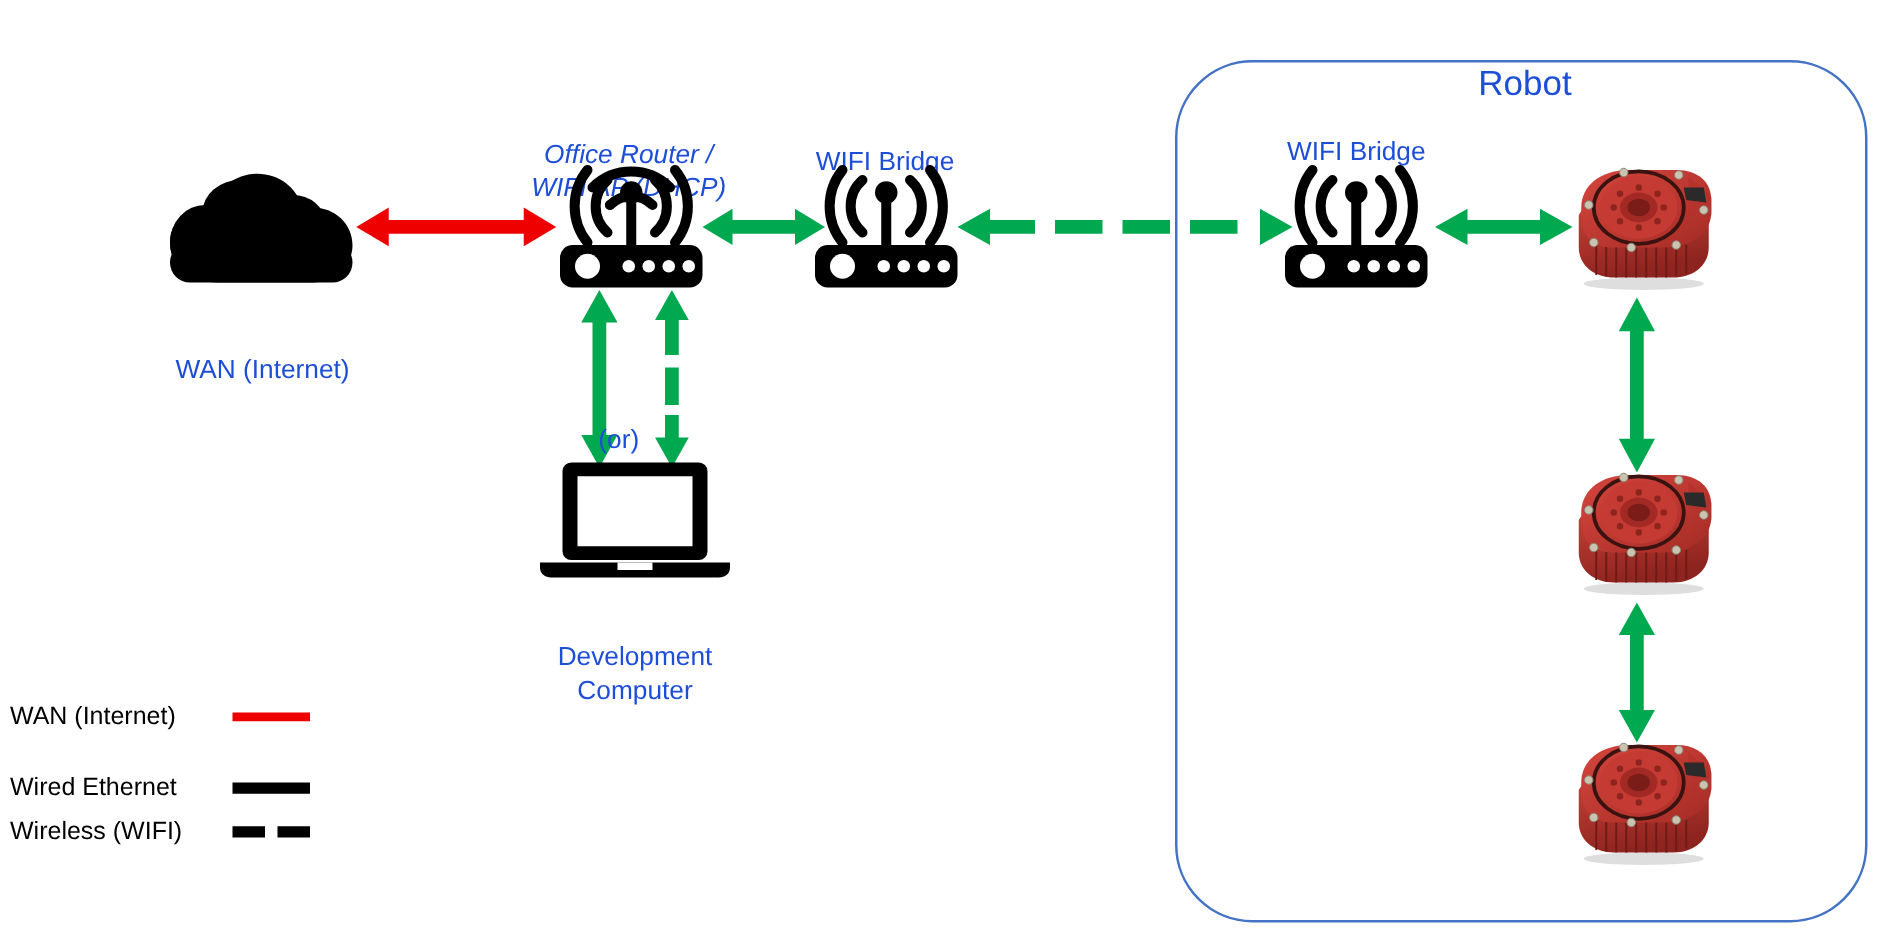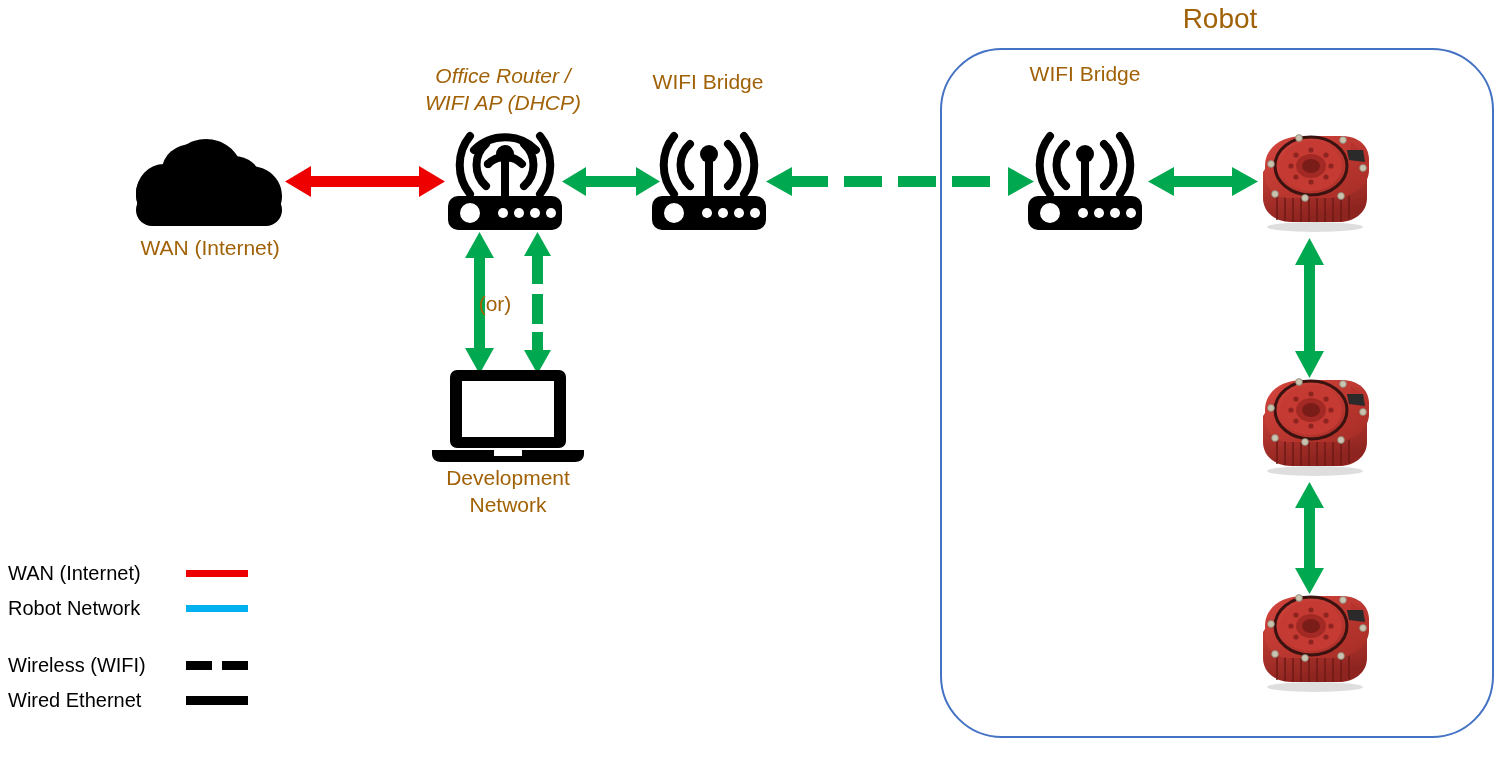--- a/index.html
+++ b/index.html
@@ -1,19 +1,19 @@
 <!DOCTYPE html>
 <html><head>
 <meta charset="utf-8">
 <style>
   html,body{margin:0;padding:0;background:#ffffff;}
   body{width:1504px;height:761px;position:relative;overflow:hidden;
        font-family:"Liberation Sans","DejaVu Sans",sans-serif;color:#000;}
   .stage{position:absolute;left:0;top:0;width:1504px;height:761px;}
-  .lbl{position:absolute;font-size:21px;line-height:27px;color:#a16207;text-align:center;white-space:pre-line;}
+  .lbl{position:absolute;font-size:21px;line-height:27px;color:#1d4ed8;text-align:center;white-space:pre-line;margin-top:48px;}
   .lbl.big{font-size:28px;line-height:34px;}
   .node{position:absolute;}
   svg{display:block;overflow:visible;}
   .legend{position:absolute;left:8px;top:556px;width:260px;}
   .legend-row{display:flex;align-items:center;height:35px;}
   .legend-label{font-size:20px;width:168px;text-align:left;white-space:nowrap;}
   .legend-swatch{width:62px;height:7px;margin-left:10px;}
   .legend-gap{height:22px;}
   .legend-dashes{width:62px;height:9px;margin-left:10px;display:flex;justify-content:space-between;}
   .legend-dashes i{display:block;width:26px;height:9px;background:#000;}
@@ -164,21 +164,21 @@
 
   <div class="node" style="left:432px;top:370px;">
     <svg width="152" height="92" viewBox="0 0 152 92">
       <rect x="18" y="0" width="116" height="78" rx="7" fill="#000000"></rect>
       <rect x="30" y="11" width="92" height="56" fill="#ffffff"></rect>
       <path d="M0,80 L152,80 L152,84 C152,89 148,92 143,92 L9,92 C4,92 0,89 0,84 Z" fill="#000000"></path>
       <rect x="62" y="80" width="28" height="6" fill="#ffffff"></rect>
     </svg>
   </div>
   <div class="lbl" style="left:418px;top:464px;width:180px;">Development
-Network</div>
+Computer</div>
 
   <div class="node" style="left:1255px;top:128px;">
     <svg width="120" height="106" viewBox="0 0 120 106">
       <defs>
         <linearGradient id="rg1" x1="0" y1="0" x2="0.3" y2="1">
           <stop offset="0" stop-color="#D9473F"></stop>
             <stop offset="1" stop-color="#8E241F"></stop>
         </linearGradient>
         <linearGradient id="rgTop" x1="0" y1="0" x2="1" y2="1">
           <stop offset="0" stop-color="#D4453D"></stop>
@@ -332,31 +332,27 @@
       <path d="M92,22 L108,22 L110,34 L94,32 Z" fill="#2A2A2A"></path>
       <ellipse cx="60" cy="99" rx="48" ry="5" fill="#000000" opacity="0.13"></ellipse>
     </svg>
   </div>
 
   <div class="legend">
     <div class="legend-row">
       <span class="legend-label">WAN (Internet)</span>
       <span class="legend-swatch" style="background:#EE0000;"></span>
     </div>
+    <div class="legend-gap"></div>
     <div class="legend-row">
-      <span class="legend-label">Robot Network</span>
-      <span class="legend-swatch" style="background:#00B0F0;"></span>
+      <span class="legend-label">Wired Ethernet</span>
+      <span class="legend-swatch" style="background:#000000;height:9px;"></span>
     </div>
-    <div class="legend-gap"></div>
     <div class="legend-row">
       <span class="legend-label">Wireless (WIFI)</span>
       <span class="legend-dashes">
           <i></i>
           <i></i>
         </span>
     </div>
-    <div class="legend-row">
-      <span class="legend-label">Wired Ethernet</span>
-      <span class="legend-swatch" style="background:#000000;height:9px;"></span>
-    </div>
   </div>
 
 </div>
 
 </body></html>

